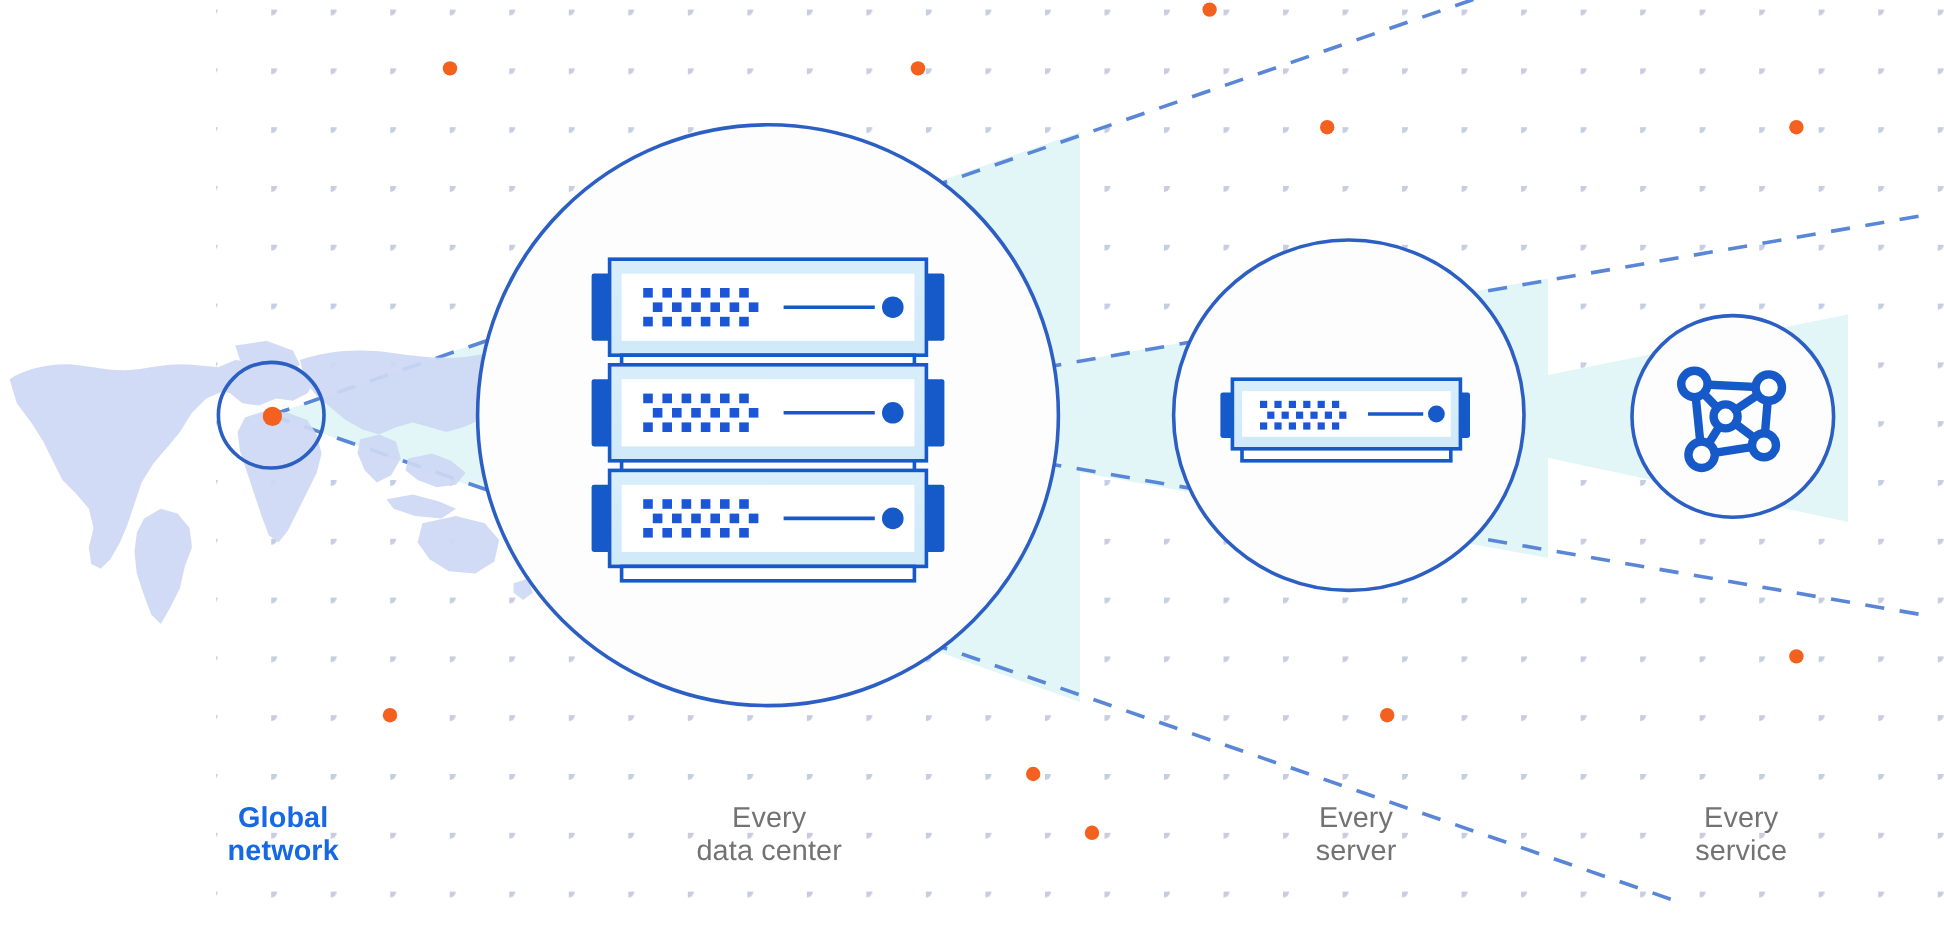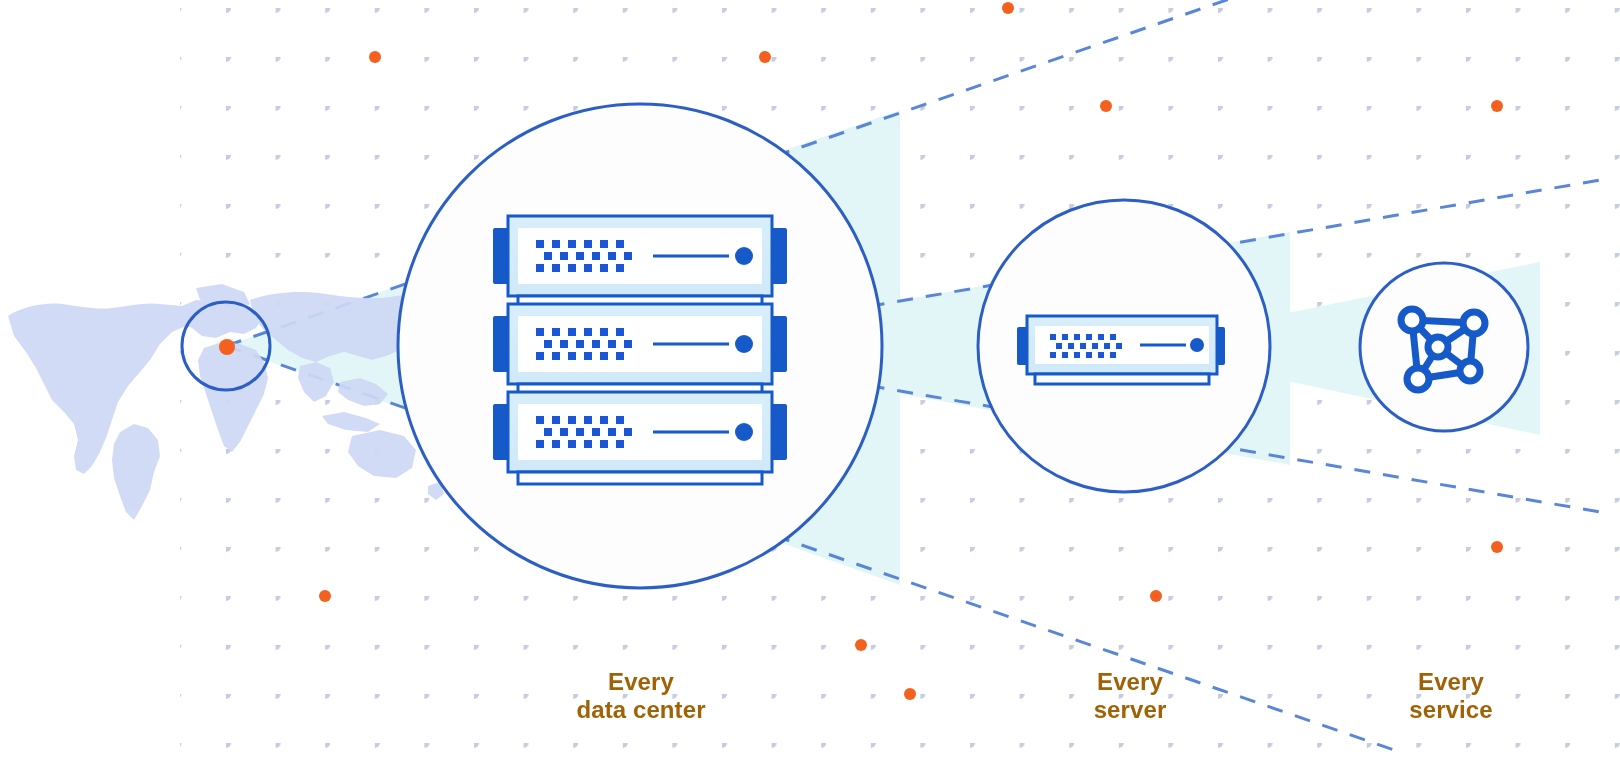--- a/index.html
+++ b/index.html
@@ -31,22 +31,22 @@
     width: 1620px;
     height: 782px;
     pointer-events: none;
   }
   .stage-label {
     position: absolute;
     text-align: center;
     font-family: "Liberation Sans", sans-serif;
     font-size: 24px;
     line-height: 1.18;
-    font-weight: 700;
-    color: #a16207;
+    font-weight: 400;
+    color: #737373;
     letter-spacing: 0.1px;
     white-space: pre-line;
     transform: translateX(-50%);
   }
   .stage-label.accent {
     color: #1668e3;
     font-weight: 700;
   }
   .lbl-global   { left: 236px;  top: 668px; }
   .lbl-dc       { left: 641px;  top: 668px; }
@@ -299,20 +299,22 @@
         <circle cx="325" cy="596" r="6"></circle>
         <circle cx="1156" cy="596" r="6"></circle>
         <circle cx="861" cy="645" r="6"></circle>
         <circle cx="910" cy="694" r="6"></circle>
       </g>
 
     </g>
   </svg>
 
   <div class="label-layer">
+    <div class="stage-label accent lbl-global">Global
+network</div>
     <div class="stage-label lbl-dc">Every
 data center</div>
     <div class="stage-label lbl-server">Every
 server</div>
     <div class="stage-label lbl-service">Every
 service</div>
   </div>
 
 </div>
 

